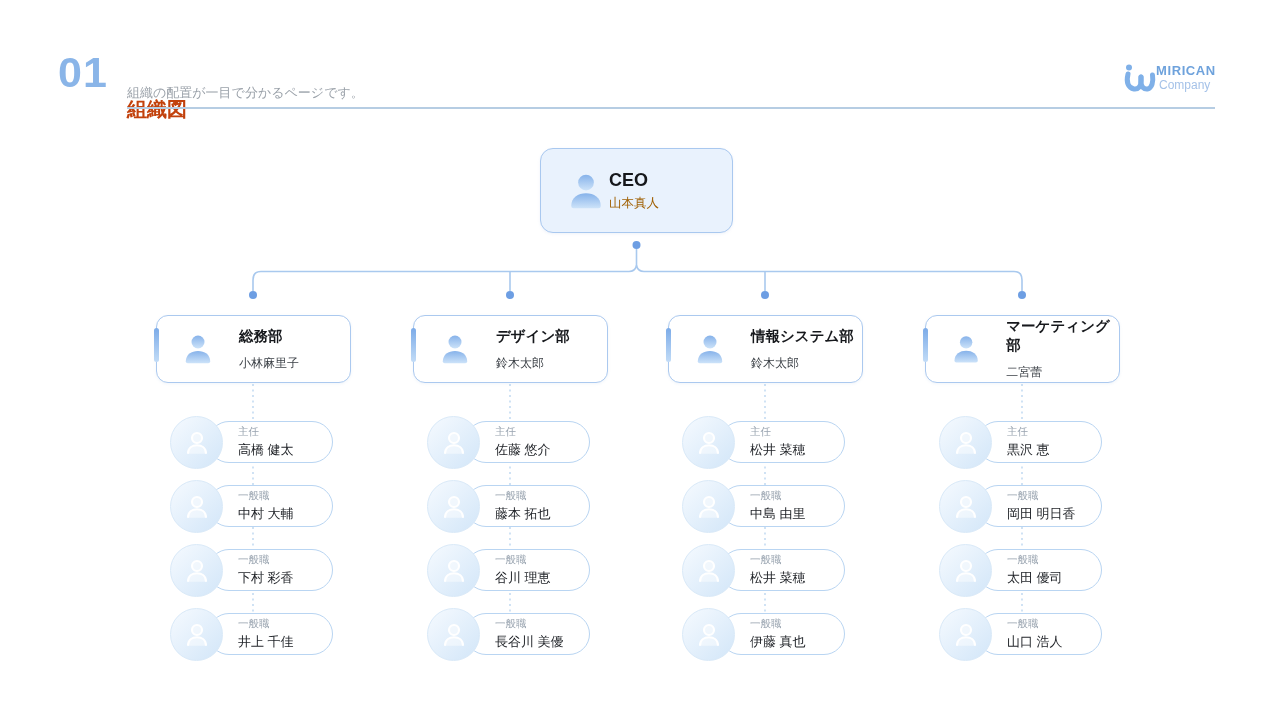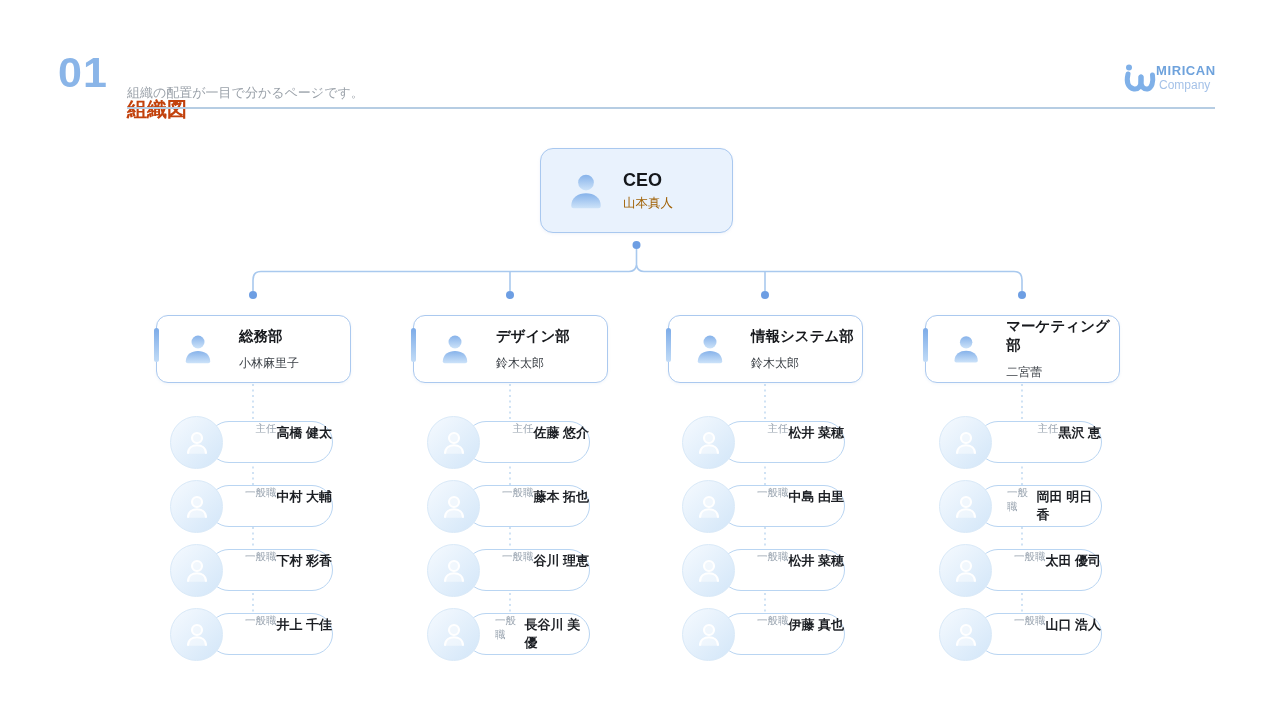--- a/index.html
+++ b/index.html
@@ -15,43 +15,43 @@
 
   .logo{position:absolute;left:1122px;top:60px;display:flex;align-items:center;}
   .logo-glyph{width:34px;height:36px;}
   .logo-txt{display:flex;flex-direction:column;line-height:1.15;}
   .logo-brand{font-size:13px;font-weight:bold;color:#6ea2dc;letter-spacing:0.6px;}
   .logo-sub{font-size:12px;color:#a5c2e8;padding-left:3px;}
 
   
   .ceo-card{position:absolute;left:540px;top:148px;width:193px;height:85px;background:#e9f2fd;
             border:1px solid #a9c8ef;border-radius:13px;display:flex;align-items:center;
-            padding-left:22px;gap:14px;box-shadow:0 1px 3px rgba(120,160,210,0.12);}
+            padding-left:22px;box-shadow:0 1px 3px rgba(120,160,210,0.12);}
   .ceo-title{font-size:18px;font-weight:bold;color:#15171b;}
   .ceo-name{font-size:12.5px;color:#a16207;margin-top:4px;}
 
   
   .connectors{position:absolute;left:0;top:0;width:1280px;height:720px;pointer-events:none;}
 
   
   .col{position:absolute;top:315px;width:163px;height:345px;}
   .dept-card{position:absolute;left:-14px;top:0;width:195px;height:68px;background:#ffffff;
              border:1px solid #abc9ef;border-radius:12px;display:flex;align-items:center;
              padding-left:22px;gap:22px;box-shadow:0 1px 3px rgba(120,160,210,0.10);}
   .dept-accent{position:absolute;left:-3px;top:12px;width:5px;height:34px;border-radius:3px;
                background:linear-gradient(#7cabe8,#c2dcf7);}
   .dept-title{font-size:14.5px;font-weight:bold;color:#16181c;}
   .dept-name{font-size:12px;color:#3a3f45;margin-top:9px;}
 
   .member{position:absolute;left:0;width:163px;height:53px;}
   .m-pill{position:absolute;left:38px;top:5px;width:125px;height:42px;background:#ffffff;
           border:1px solid #b9d5f2;border-radius:21px;z-index:1;
-          display:flex;flex-direction:row;justify-content:flex-end;padding-left:29px;}
+          display:flex;flex-direction:column;justify-content:center;padding-left:29px;}
   .m-role{font-size:10.5px;color:#98a3af;}
-  .m-name{font-size:13px;font-weight:bold;color:#1c1f24;margin-top:2px;}
+  .m-name{font-size:13px;font-weight:normal;color:#1c1f24;margin-top:2px;}
   .m-avatar{position:absolute;left:0;top:0;width:53px;height:53px;border-radius:50%;z-index:2;
             background:linear-gradient(135deg,#f2f8fe 10%,#d6e8f9 90%);
             border:1px solid #d9e9f8;display:flex;align-items:center;justify-content:center;}
 </style>
 </head>
 <body>
 
 <div class="frame">
 
   <div class="page-num">01</div>

